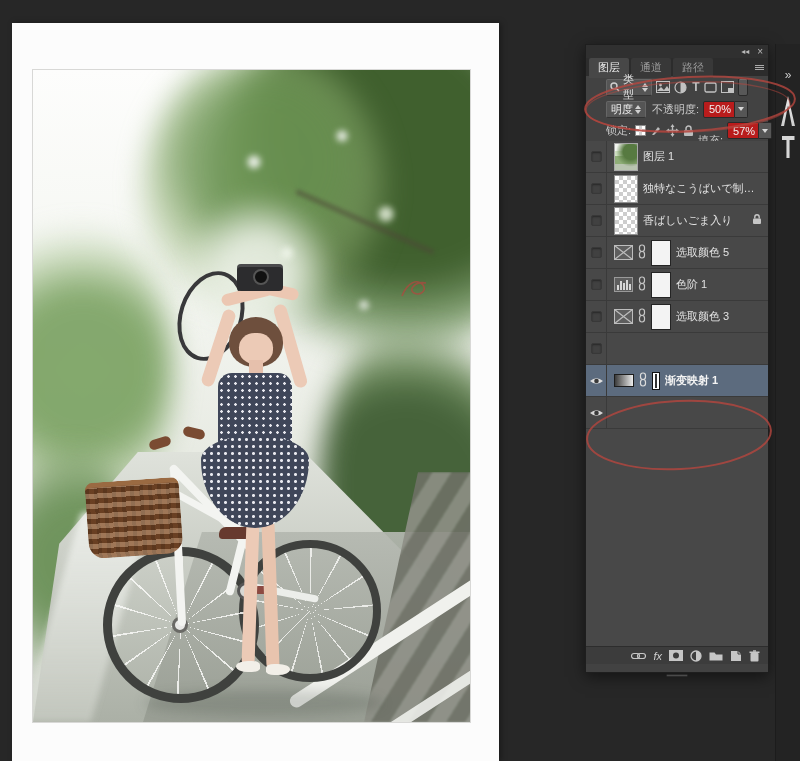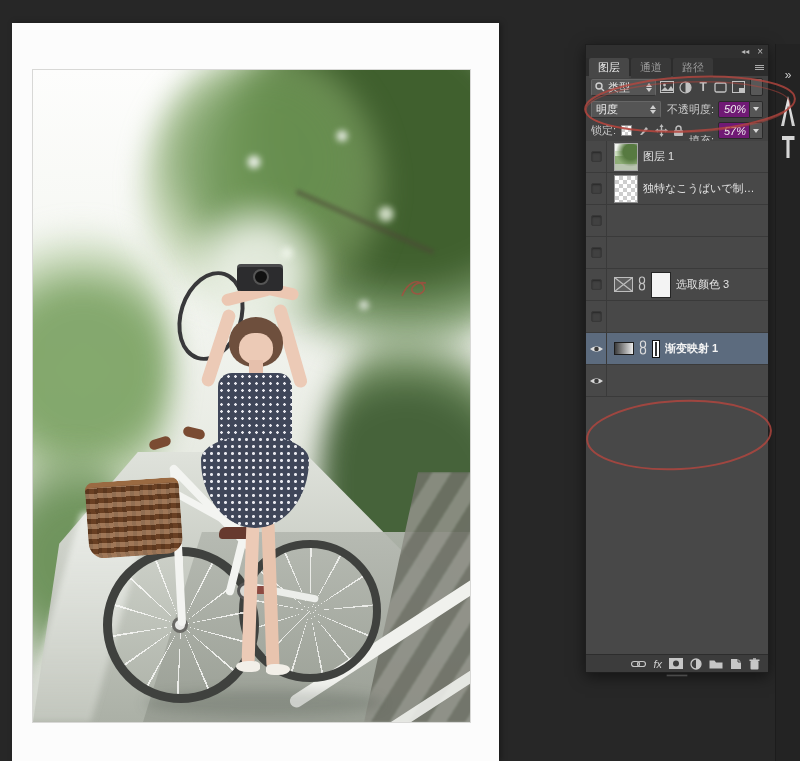--- a/index.html
+++ b/index.html
@@ -69,34 +69,34 @@
     background-color:#7a4c2c; background-image:repeating-linear-gradient(0deg,rgba(255,230,200,.28) 0 5px,rgba(60,30,10,.28) 5px 10px),repeating-linear-gradient(90deg,rgba(0,0,0,.16) 0 4px,transparent 4px 9px); }
 
   
   .panel { position:absolute; left:585px; top:44px; width:184px; height:629px; background:#424242; border:1px solid #1e1e1e; box-shadow:0 4px 14px rgba(0,0,0,.5); font-size:11px; color:#d9d9d9; }
   .ptitle { height:13px; background:#303030; display:flex; justify-content:flex-end; align-items:center; gap:8px; padding:0 5px; color:#b9b9b9; font-size:8px; }
   .ptabs { height:18px; background:#2c2c2c; display:flex; align-items:flex-start; padding-left:3px; }
   .ptab { padding:2px 9px 3px; margin-right:2px; background:#383838; color:#9a9a9a; border-radius:2px 2px 0 0; font-size:11px; }
   .ptab.active { background:#474747; color:#ececec; }
   .ptabs .menu { margin-left:auto; margin-right:4px; align-self:center; display:flex; flex-direction:column; gap:1px; }
   .ptabs .menu i { display:block; width:9px; height:1px; background:#aaa; }
-  .prow { height:22px; display:flex; align-items:center; padding:0 5px; gap:4px; }
+  .prow { height:22px; display:flex; align-items:center; padding:0 20px; gap:4px; }
   .filter-dd { display:flex; align-items:center; gap:3px; background:#555; border:1px solid #666; border-bottom-color:#333; border-radius:2px; height:17px; padding:0 3px; width:74px; }
   .filter-dd .lbl { flex:1; color:#e4e4e4; }
   .updn { display:flex; flex-direction:column; gap:1px; }
   .updn i { display:block; width:0; height:0; border-left:3px solid transparent; border-right:3px solid transparent; }
   .updn .u { border-bottom:4px solid #cfcfcf; }
   .updn .d { border-top:4px solid #cfcfcf; }
   .fic { width:16px; height:16px; display:flex; align-items:center; justify-content:center; color:#c2c2c2; }
   .ftoggle { margin-left:auto; width:15px; height:18px; background:#585858; border:1px solid #2a2a2a; border-radius:2px; box-shadow:inset 0 1px 0 rgba(255,255,255,.15); }
   .blend-dd { display:flex; align-items:center; background:#555; border:1px solid #666; border-bottom-color:#333; border-radius:2px; height:17px; padding:0 4px; width:86px; }
   .blend-dd .lbl { flex:1; color:#ececec; }
   .vlabel { color:#c9c9c9; white-space:nowrap; }
   .vbox { display:flex; align-items:center; }
-  .vbox .val { background:#701a75; border:1px solid #2a2a2a; border-radius:2px 0 0 2px; height:17px; min-width:32px; padding:0 3px; display:flex; align-items:center; justify-content:flex-end; color:#efefef;font-style:italic; }
+  .vbox .val { background:#b91c1c; border:1px solid #2a2a2a; border-radius:2px 0 0 2px; height:17px; min-width:32px; padding:0 3px; display:flex; align-items:center; justify-content:flex-end; color:#efefef; }
   .vbox .drop { width:13px; height:17px; background:#565656; border:1px solid #2a2a2a; border-left:none; border-radius:0 2px 2px 0; display:flex; align-items:center; justify-content:center; }
   .tri { width:0; height:0; border-left:3px solid transparent; border-right:3px solid transparent; border-top:4px solid #d8d8d8; }
   .lockic { width:14px; height:14px; display:flex; align-items:center; justify-content:center; color:#bdbdbd; }
   .checker10 { width:11px; height:11px; border:1px solid #8a8a8a; background:conic-gradient(#cfcfcf 25%,#fff 0 50%,#cfcfcf 0 75%,#fff 0); background-size:6px 6px; }
 
   .llist { position:absolute; top:96px; bottom:18px; left:0; right:0; background:#484848; overflow:hidden; }
   .lrow { height:32px; display:flex; align-items:stretch; border-bottom:1px solid #3a3a3a; background:#484848; }
   .lrow.sel { background:#5c6b7e; }
   .eyecell { width:21px; border-right:1px solid #3a3a3a; display:flex; align-items:center; justify-content:center; }
   .eyebox { width:11px; height:11px; background:#414141; border:1px solid #383838; border-radius:2px; box-shadow:inset 0 1px 2px rgba(0,0,0,.4); }
@@ -108,21 +108,21 @@
   .gradic { width:20px; height:13px; flex:0 0 auto; background:linear-gradient(90deg,#3c3c3c,#ececec); border:1px solid #1d1d1d; }
   .mask { width:20px; height:26px; background:#f3f3f3; border:1px solid #242424; flex:0 0 auto; }
   .mask.dark { background:radial-gradient(ellipse at 50% 78%,#ededed 0 24%,#9a9a9a 42%,#181818 72%); }
   .maskwrap { padding:2px; border:1px solid #111; background:#fff; flex:0 0 auto; }
   .maskwrap .mask { border:1px solid #333; width:20px; height:24px; }
   .lname { flex:1; color:#e2e2e2; font-size:11px; white-space:nowrap; overflow:hidden; text-overflow:ellipsis; }
   .lrow.sel .lname { color:#f4f4f4;font-weight:bold; }
   .lname.italic { font-style:italic; }
   .rowlock { flex:0 0 auto; margin-left:2px; }
 
-  .pbottom { position:absolute; bottom:0; left:0; right:0; height:18px; background:#3c3c3c; border-top:1px solid #2d2d2d; display:flex; align-items:center; justify-content:flex-end; gap:7px; padding:0 8px; }
+  .pbottom { position:absolute; bottom:8px; left:0; right:0; height:18px; background:#3c3c3c; border-top:1px solid #2d2d2d; display:flex; align-items:center; justify-content:flex-end; gap:7px; padding:0 8px; }
   .bic { display:flex; align-items:center; color:#c6c6c6; }
   .fxlbl { font-style:italic; font-size:11px; color:#cfcfcf; }
   .grip { position:absolute; left:50%; bottom:-5px; width:22px; height:3px; margin-left:-11px; background:#4a4a4a; border:1px solid #2a2a2a; border-radius:2px; }
 
   
   .dock { position:absolute; right:0; top:44px; width:25px; height:717px; background:#232323; border-left:1px solid #1c1c1c; }
   .dock .expand { color:#c9c9c9; font-size:12px; text-align:center; margin-top:24px; }
   .dock .g1 { margin:14px auto 0; width:14px; height:30px; background:linear-gradient(180deg,#e9e9e9,#cfcfcf); clip-path:polygon(50% 0,100% 100%,78% 100%,50% 32%,22% 100%,0 100%); }
   .dock .g2 { margin:10px auto 0; width:13px; height:22px; background:#d6d6d6; clip-path:polygon(0 0,100% 0,100% 18%,62% 18%,62% 100%,38% 100%,38% 18%,0 18%); }
 
@@ -309,28 +309,79 @@
         <div class="rowbody">
           <span class="thumb checker"></span>
           <span class="lname">独特なこうばいで制作...</span>
         </div>
       </div>
 
       <div class="lrow">
         <div class="eyecell">
             <span class="eyebox"></span>
           </div>
-      </div>
-
-
-
-      <div class="lrow">
-        <div class="eyecell">
-            <span class="eyebox"></span>
-          </div>
+        <div class="rowbody">
+          <span class="thumb checker"></span>
+          <span class="lname">香ばしいごま入り</span>
+          <span class="rowlock">
+            <svg width="10" height="11">
+                <rect x="1" y="4.5" width="8" height="5.5" rx="1" fill="#c6c6c6"></rect>
+                <path d="M2.8 4.5 V3 A2.2 2.2 0 0 1 7.2 3 V4.5" fill="none" stroke="#c6c6c6" stroke-width="1.4"></path>
+              </svg>
+          </span>
+        </div>
+      </div>
+
+      <div class="lrow">
+        <div class="eyecell">
+            <span class="eyebox"></span>
+          </div>
+        <div class="rowbody">
+          <span class="adjic">
+            <svg width="19" height="15">
+                <rect x="0.5" y="0.5" width="18" height="14" fill="#5e5e5e" stroke="#bdbdbd"></rect>
+                <path d="M0.5 0.5 L18.5 14.5 M18.5 0.5 L0.5 14.5" stroke="#bdbdbd" stroke-width="1.2"></path>
+              </svg>
+          </span>
+          <span>
+            <svg width="8" height="15">
+                <rect x="1.5" y="1" width="5" height="6.5" rx="2.4" fill="none" stroke="#c6c6c6" stroke-width="1.2"></rect>
+                <rect x="1.5" y="7.5" width="5" height="6.5" rx="2.4" fill="none" stroke="#c6c6c6" stroke-width="1.2"></rect>
+              </svg>
+          </span>
+          <span class="mask"></span>
+          <span class="lname">选取颜色 5</span>
+        </div>
+      </div>
+
+
+      <div class="lrow">
+        <div class="eyecell">
+            <span class="eyebox"></span>
+          </div>
+        <div class="rowbody">
+          <span class="adjic">
+            <svg width="19" height="15">
+                <rect x="0.5" y="0.5" width="18" height="14" fill="#5e5e5e" stroke="#9a9a9a"></rect>
+                <rect x="3" y="8" width="2" height="5" fill="#d8d8d8"></rect>
+                <rect x="6" y="4" width="2" height="9" fill="#d8d8d8"></rect>
+                <rect x="9" y="6" width="2" height="7" fill="#d8d8d8"></rect>
+                <rect x="12" y="3" width="2" height="10" fill="#d8d8d8"></rect>
+                <rect x="15" y="7" width="2" height="6" fill="#d8d8d8"></rect>
+              </svg>
+          </span>
+          <span>
+            <svg width="8" height="15">
+                <rect x="1.5" y="1" width="5" height="6.5" rx="2.4" fill="none" stroke="#c6c6c6" stroke-width="1.2"></rect>
+                <rect x="1.5" y="7.5" width="5" height="6.5" rx="2.4" fill="none" stroke="#c6c6c6" stroke-width="1.2"></rect>
+              </svg>
+          </span>
+          <span class="mask"></span>
+          <span class="lname">色阶 1</span>
+        </div>
       </div>
 
       <div class="lrow">
         <div class="eyecell">
             <span class="eyebox"></span>
           </div>
         <div class="rowbody">
           <span class="adjic">
             <svg width="19" height="15">
                 <rect x="0.5" y="0.5" width="18" height="14" fill="#5e5e5e" stroke="#bdbdbd"></rect>

